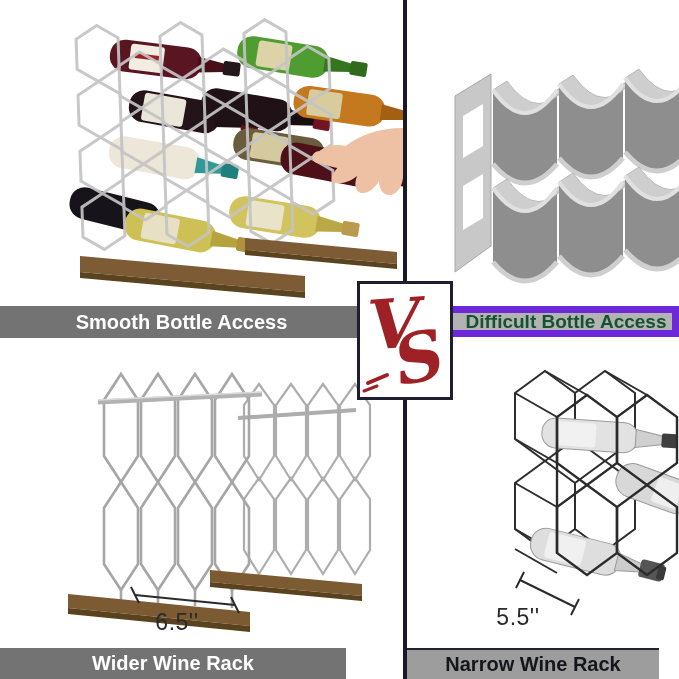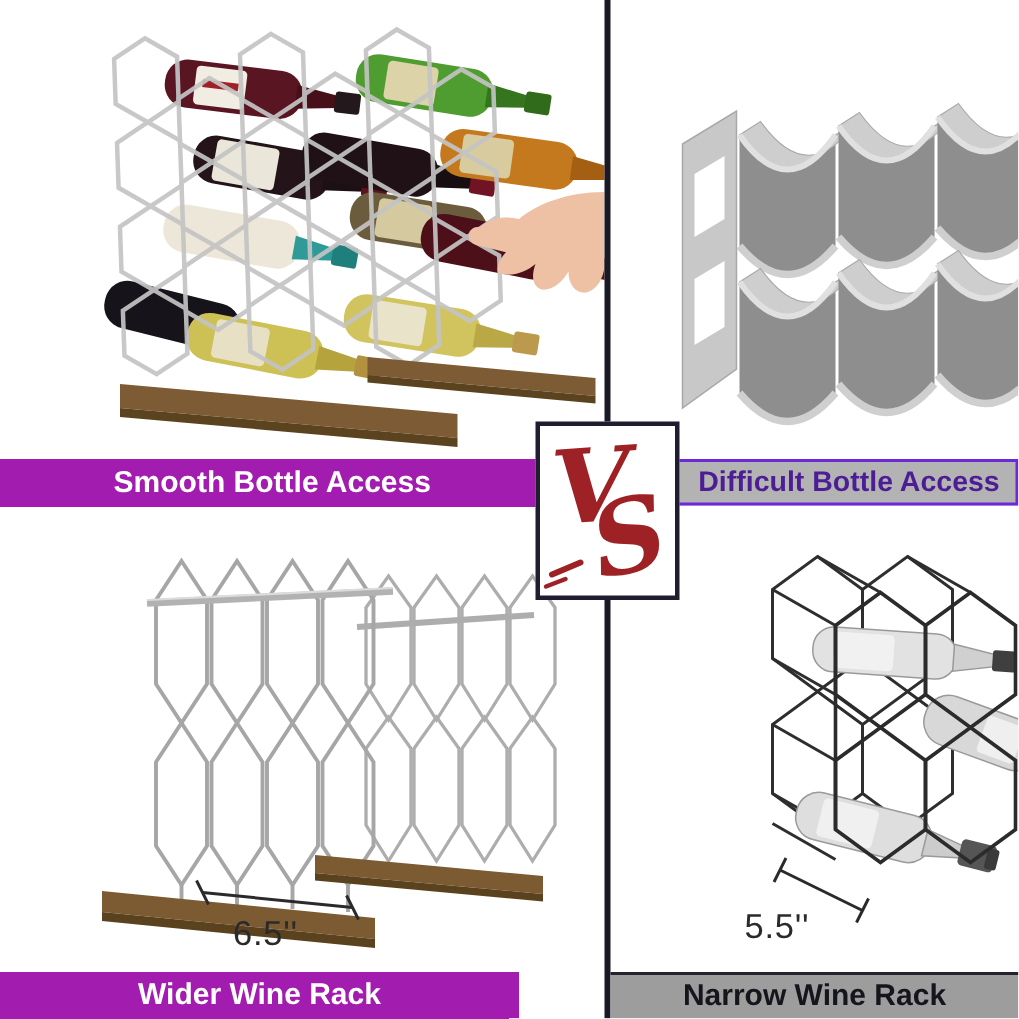--- a/index.html
+++ b/index.html
@@ -6,27 +6,27 @@
   .stage{
     position:relative;width:679px;height:679px;background:#ffffff;overflow:hidden;
     font-family:"Liberation Sans",sans-serif;
   }
   .photo{position:absolute;}
   .divider-v{position:absolute;left:403px;top:0;width:4px;height:679px;background:#1a1a26;}
   .cap-bar{
     position:absolute;display:flex;align-items:center;justify-content:center;
     font-weight:bold;box-sizing:border-box;white-space:nowrap;
   }
-  .cap-maroon{background:#a21caf;color:#ffffff;text-align:right;}
-  .cap-gray-top{background:#b3b3b3;color:#4c1d95;border:2px solid #6d28d9;}
+  .cap-maroon{background:#737373;color:#ffffff;text-align:right;}
+  .cap-gray-top{background:#b3b3b3;color:#14532d;border:7px solid #6d28d9;}
   .cap-gray-bottom{background:#9d9d9d;color:#15151c;border-top:2px solid #23232e;}
   .bar-mid-left{left:0;top:306px;width:405px;height:32px;font-size:20px;padding-right:42px;}
   .bar-mid-right{left:405px;top:306px;width:274px;height:31px;font-size:19px;padding-left:48px;}
   .bar-bot-left{left:0;top:648px;width:346px;height:31px;font-size:20px;}
-  .bar-bot-right{left:407px;top:648px;width:272px;height:31px;font-size:20px;}
+  .bar-bot-right{left:407px;top:648px;width:252px;height:31px;font-size:20px;}
   .vs-badge{
     position:absolute;left:357px;top:281px;width:96px;height:119px;
     background:#ffffff;border:3px solid #1e1e30;box-sizing:border-box;
   }
   .meas{font-family:"Liberation Sans",sans-serif;font-size:23px;fill:#2a2a2a;letter-spacing:.5px;}
   .vs-letter{font-family:"DejaVu Serif",serif;font-weight:bold;font-style:italic;fill:#9e2126;}
   svg{display:block;}
 </style>
 </head>
 <body>

